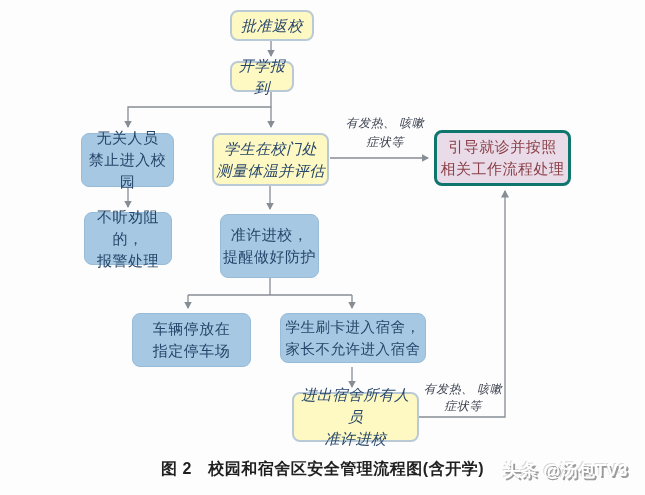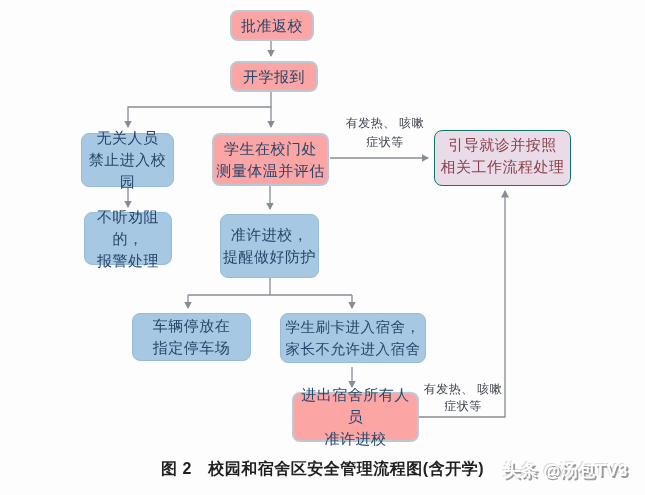--- a/index.html
+++ b/index.html
@@ -31,50 +31,51 @@
     font-size:15px;line-height:22px;
     letter-spacing:0.5px;
     box-sizing:border-box;
   }
   .node.blue{
     background:var(--node-blue-bg,#a7c8e2);
     border:1px solid #98bcd8;
     color:var(--node-text-blue,#27466b);
   }
   .node.white{
-    background:#fca5a5;
+    background:#fef9c3;
     border:2px solid var(--node-white-border,#b9cad6);
     color:var(--node-text-blue,#27466b);
+    font-style:italic;
   }
   .node.pink{
     background:var(--node-pink-bg,#e9dbe8);
-    border:1px solid #0f766e;
+    border:3px solid #0f766e;
     color:var(--node-pink-text,#8a4048);
-    font-family:Liberation Mono, monospace;
   }
   .node span{display:block;}
 
   #n-approve  {left:230px;top:10px;width:84px;height:31px;}
-  #n-register {left:230px;top:61px;width:88px;height:31px;}
+  #n-register {left:230px;top:61px;width:64px;height:31px;}
   #n-unrelated{left:81px;top:133px;width:93px;height:54px;}
   #n-gate     {left:212px;top:133px;width:117px;height:53px;}
   #n-guide    {left:434px;top:130px;width:137px;height:56px;}
   #n-police   {left:84px;top:212px;width:88px;height:53px;}
   #n-permit   {left:220px;top:214px;width:99px;height:64px;}
-  #n-parking  {left:132px;top:313px;width:119px;height:48px;}
+  #n-parking  {left:132px;top:313px;width:119px;height:54px;}
   #n-swipe    {left:280px;top:313px;width:146px;height:50px;font-size:14.5px;}
   #n-dorm     {left:292px;top:392px;width:127px;height:50px;}
 
   
   .edge-label{
     position:absolute;
     text-align:center;
     font-size:12px;line-height:19px;
     letter-spacing:0.5px;
     color:var(--label-text,#3c4250);
+    font-style:italic;
   }
   #lbl-top   {left:343px;top:114px;width:84px;}
   #lbl-bottom{left:423px;top:381px;width:80px;line-height:17px;}
 
   
   #caption{
     position:absolute;left:95px;top:459px;width:455px;
     text-align:center;
     font-family:"Liberation Sans","DejaVu Sans",sans-serif;
     font-weight:bold;font-size:16px;

